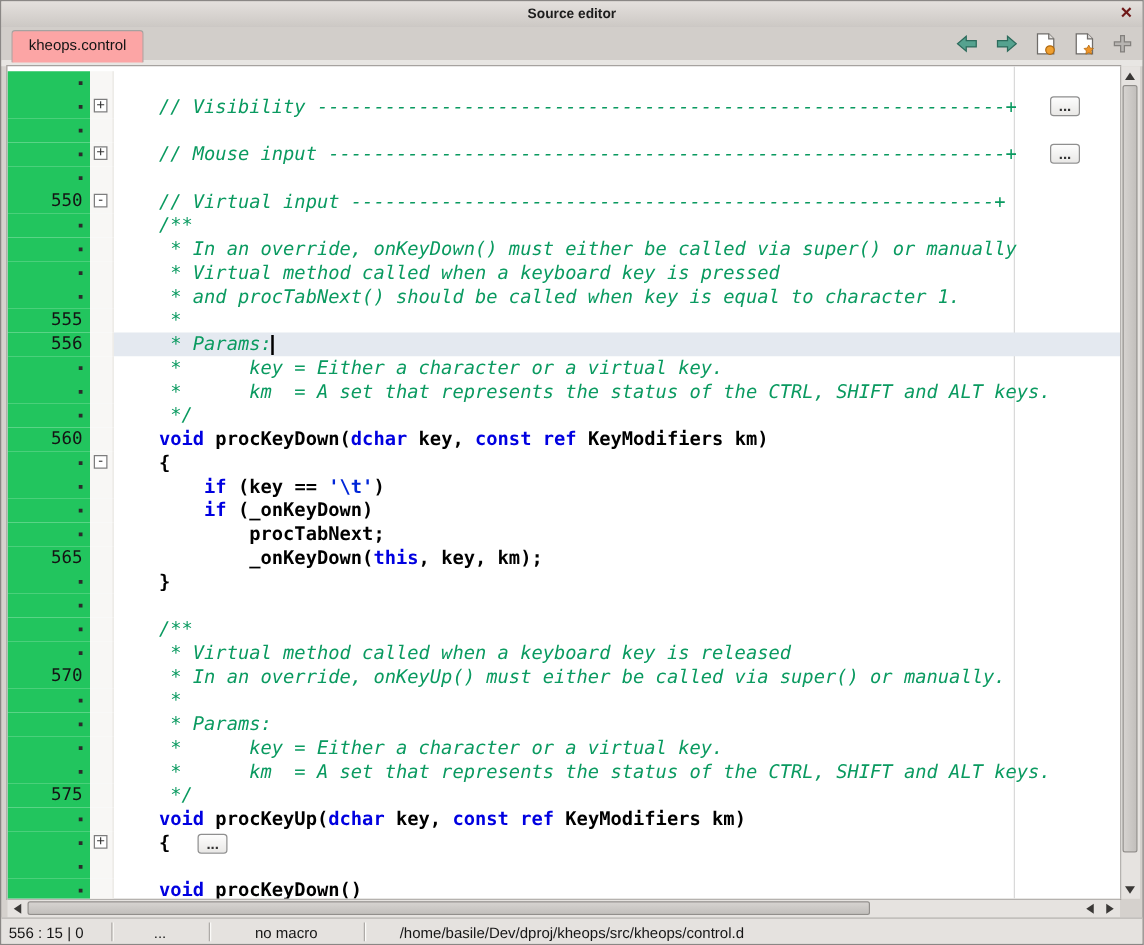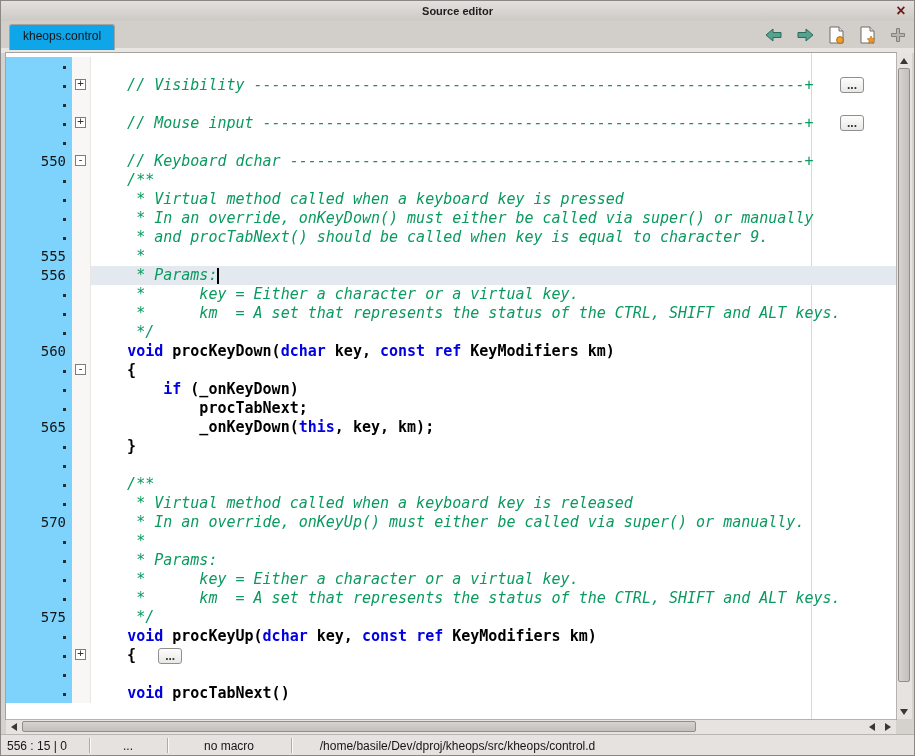--- a/index.html
+++ b/index.html
@@ -10,34 +10,34 @@
   
   .titlebar{position:absolute;left:0;top:0;right:0;height:20px;
     background:linear-gradient(#e4e0dd,#cdc9c5);border-bottom:1px solid #b3b0ad;}
   .title{position:absolute;left:0;right:0;top:0;height:20px;line-height:20px;text-align:center;
     font-size:11px;font-weight:bold;color:#1d1d1d;}
   .closebtn{position:absolute;right:4px;top:1px;width:18px;height:18px;text-align:center;line-height:17px;
     font-size:16px;font-weight:bold;color:#6e1717;cursor:default;}
   
   .tabbar{position:absolute;left:0;top:20px;right:0;height:27px;background:#d2cecา b;
     background:#d2ceca;border-bottom:1px solid #a9a6a3;}
-  .tab{position:absolute;left:8px;top:3px;height:25px;padding:0 13px;background:#0ea5e9;
+  .tab{position:absolute;left:8px;top:3px;height:25px;padding:0 13px;background:#fca5a5;
     border:1px solid #a5a2a0;border-bottom:none;border-radius:3px 3px 0 0;
     font-size:12px;line-height:23px;color:#141414;z-index:2;}
   .tbbtns{position:absolute;right:5px;top:4px;display:flex;gap:9px;align-items:center;}
   .tbbtn{width:22px;height:20px;display:flex;align-items:center;justify-content:center;}
   .substrip{position:absolute;left:0;top:47px;right:0;height:5px;background:#e8e6e3;}
   
   .editor{position:absolute;left:5px;top:52px;width:890px;height:666px;background:#ffffff;
     overflow:hidden;box-shadow:0 0 0 1px #a6a29f;}
   .marginline{position:absolute;left:var(--margin-left,805px);top:0;bottom:0;width:1px;background:#d9d9d9;}
   .lines{position:absolute;left:0;top:4px;right:0;}
   .row{display:flex;height:19px;line-height:19px;position:relative;
     font-family:"DejaVu Sans Mono",monospace;font-size:15px;}
-  .gut{flex:none;width:66px;background:#7dd3fc;text-align:right;padding-right:6px;
+  .gut{flex:none;width:66px;background:#22c55e;text-align:right;padding-right:6px;
     font-size:14px;color:#141414;box-sizing:border-box;}
   .dot{display:inline-block;width:3px;height:3px;background:#2b2b2b;vertical-align:middle;}
   .foldcol{flex:none;width:19px;background:#f8f7f5;position:relative;border-right:1px solid #e9e7e4;box-sizing:border-box;}
   .fm{position:absolute;left:3px;top:3px;width:11px;height:11px;box-sizing:border-box;
     border:1px solid #7d7d7d;background:#ffffff;color:#333;font-style:normal;
     font-size:11px;line-height:8px;text-align:center;font-family:"DejaVu Sans Mono",monospace;}
   .codetxt{flex:1;white-space:pre;color:var(--c-plain,#000);}
   .row.cur .codetxt{background:var(--c-curline,#e4e9f0);}
   .tk-c{color:var(--c-comment,#0a9a60);font-style:italic;}
   .tk-k{color:var(--c-keyword,#0000e0);font-weight:bold;}
@@ -155,41 +155,41 @@
       <div class="row">
         <span class="gut"><i class="dot"></i></span>
         <span class="foldcol"></span>
         <span class="codetxt"></span>
       </div>
       <div class="row">
         <span class="gut">550</span>
         <span class="foldcol">
           <i class="fm">-</i>
         </span>
-        <span class="codetxt"><span class="tk-c">    // Keyboard dchar ---------------------------------------------------------+</span></span>
+        <span class="codetxt"><span class="tk-c">    // Virtual input ---------------------------------------------------------+</span></span>
       </div>
       <div class="row">
         <span class="gut"><i class="dot"></i></span>
         <span class="foldcol"></span>
         <span class="codetxt"><span class="tk-c">    /**</span></span>
       </div>
       <div class="row">
         <span class="gut"><i class="dot"></i></span>
         <span class="foldcol"></span>
+        <span class="codetxt"><span class="tk-c">     * In an override, onKeyDown() must either be called via super() or manually</span></span>
+      </div>
+      <div class="row">
+        <span class="gut"><i class="dot"></i></span>
+        <span class="foldcol"></span>
         <span class="codetxt"><span class="tk-c">     * Virtual method called when a keyboard key is pressed</span></span>
       </div>
       <div class="row">
         <span class="gut"><i class="dot"></i></span>
         <span class="foldcol"></span>
-        <span class="codetxt"><span class="tk-c">     * In an override, onKeyDown() must either be called via super() or manually</span></span>
-      </div>
-      <div class="row">
-        <span class="gut"><i class="dot"></i></span>
-        <span class="foldcol"></span>
-        <span class="codetxt"><span class="tk-c">     * and procTabNext() should be called when key is equal to character 9.</span></span>
+        <span class="codetxt"><span class="tk-c">     * and procTabNext() should be called when key is equal to character 1.</span></span>
       </div>
       <div class="row">
         <span class="gut">555</span>
         <span class="foldcol"></span>
         <span class="codetxt"><span class="tk-c">     *</span></span>
       </div>
       <div class="row cur">
         <span class="gut">556</span>
         <span class="foldcol"></span>
         <span class="codetxt"><span class="tk-c">     * Params:</span><i class="caret"></i></span>
@@ -217,20 +217,25 @@
       <div class="row">
         <span class="gut"><i class="dot"></i></span>
         <span class="foldcol">
           <i class="fm">-</i>
         </span>
         <span class="codetxt"><span class="tk-p">    {</span></span>
       </div>
       <div class="row">
         <span class="gut"><i class="dot"></i></span>
         <span class="foldcol"></span>
+        <span class="codetxt"><span class="tk-p">        </span><span class="tk-k">if</span><span class="tk-p"> (key </span><span class="tk-p">== </span><span class="tk-s">'\t'</span><span class="tk-p">)</span></span>
+      </div>
+      <div class="row">
+        <span class="gut"><i class="dot"></i></span>
+        <span class="foldcol"></span>
         <span class="codetxt"><span class="tk-p">        </span><span class="tk-k">if</span><span class="tk-p"> (_onKeyDown)</span></span>
       </div>
       <div class="row">
         <span class="gut"><i class="dot"></i></span>
         <span class="foldcol"></span>
         <span class="codetxt"><span class="tk-p">            procTabNext;</span></span>
       </div>
       <div class="row">
         <span class="gut">565</span>
         <span class="foldcol"></span>
@@ -299,21 +304,21 @@
         <span class="codetxt"><span class="tk-p">    {</span><span class="fbox inline">...</span></span>
       </div>
       <div class="row">
         <span class="gut"><i class="dot"></i></span>
         <span class="foldcol"></span>
         <span class="codetxt"></span>
       </div>
       <div class="row">
         <span class="gut"><i class="dot"></i></span>
         <span class="foldcol"></span>
-        <span class="codetxt"><span class="tk-p">    </span><span class="tk-k">void</span><span class="tk-p"> procTabNext()</span></span>
+        <span class="codetxt"><span class="tk-p">    </span><span class="tk-k">void</span><span class="tk-p"> procKeyDown()</span></span>
       </div>
     </div>
 </div>
 
 <div class="vsb">
   <div class="sbtn up">
       <span class="tri-up"></span>
     </div>
   <div class="thumb"></div>
   <div class="sbtn down">

